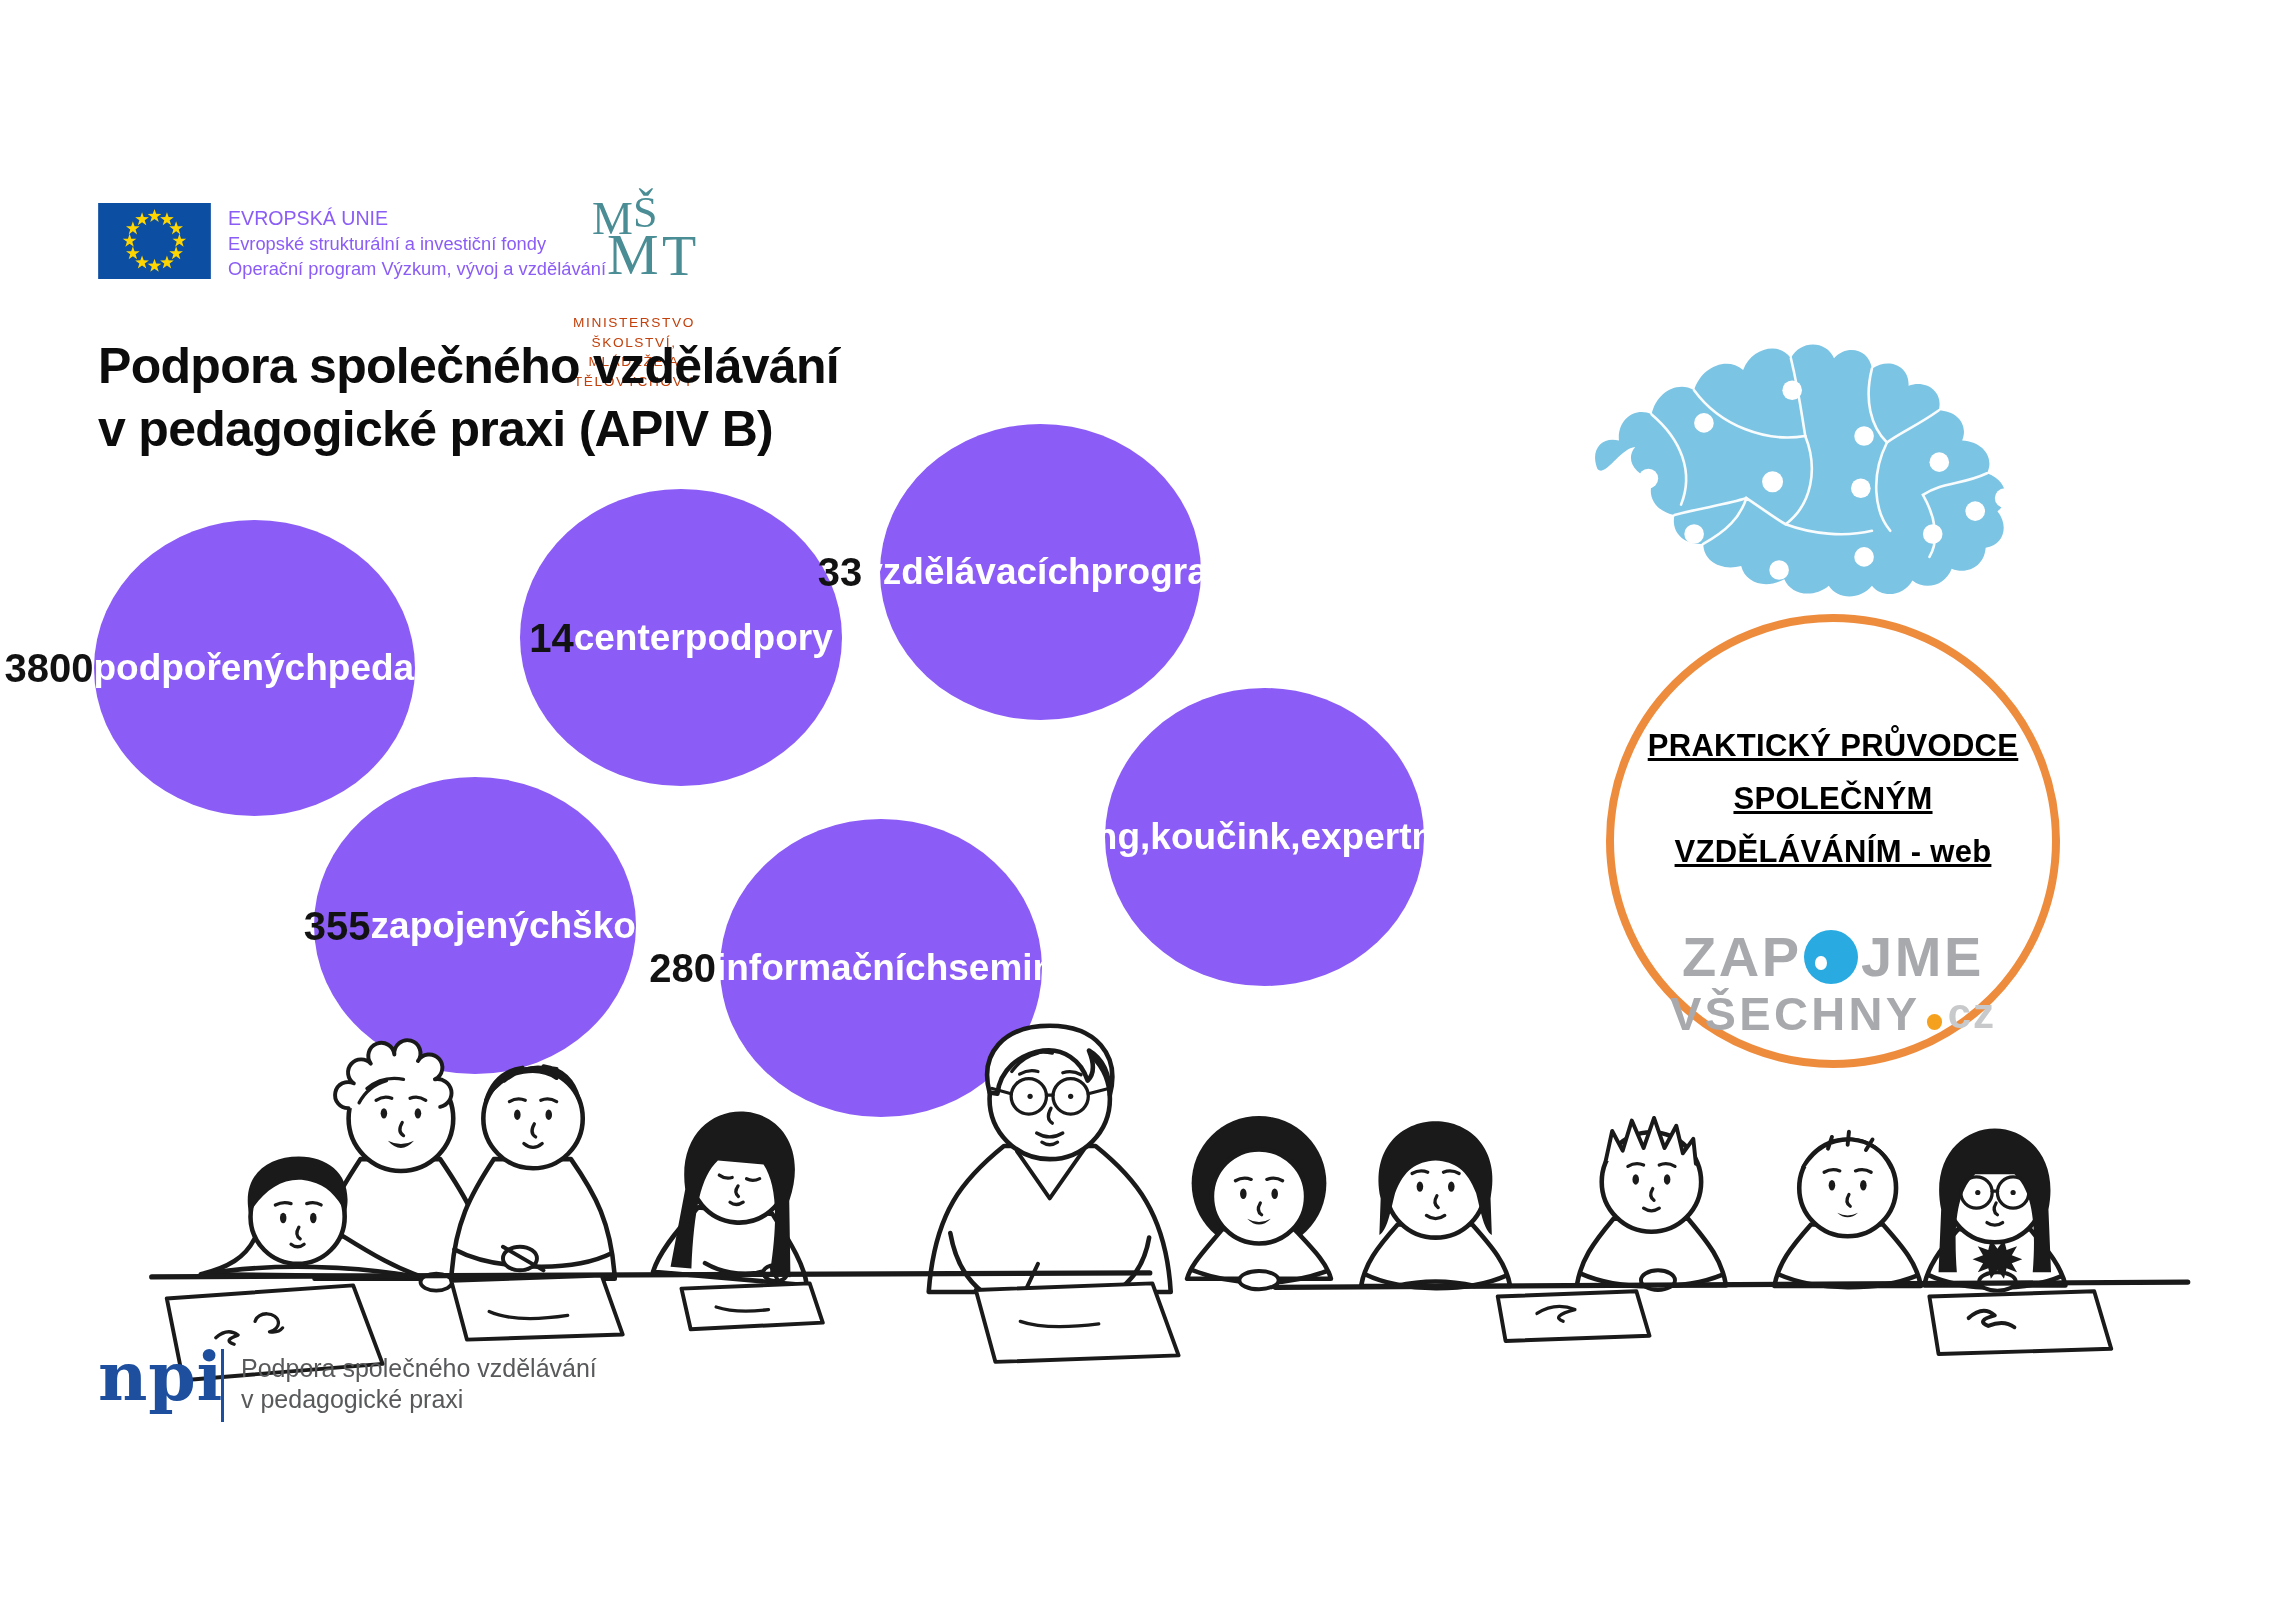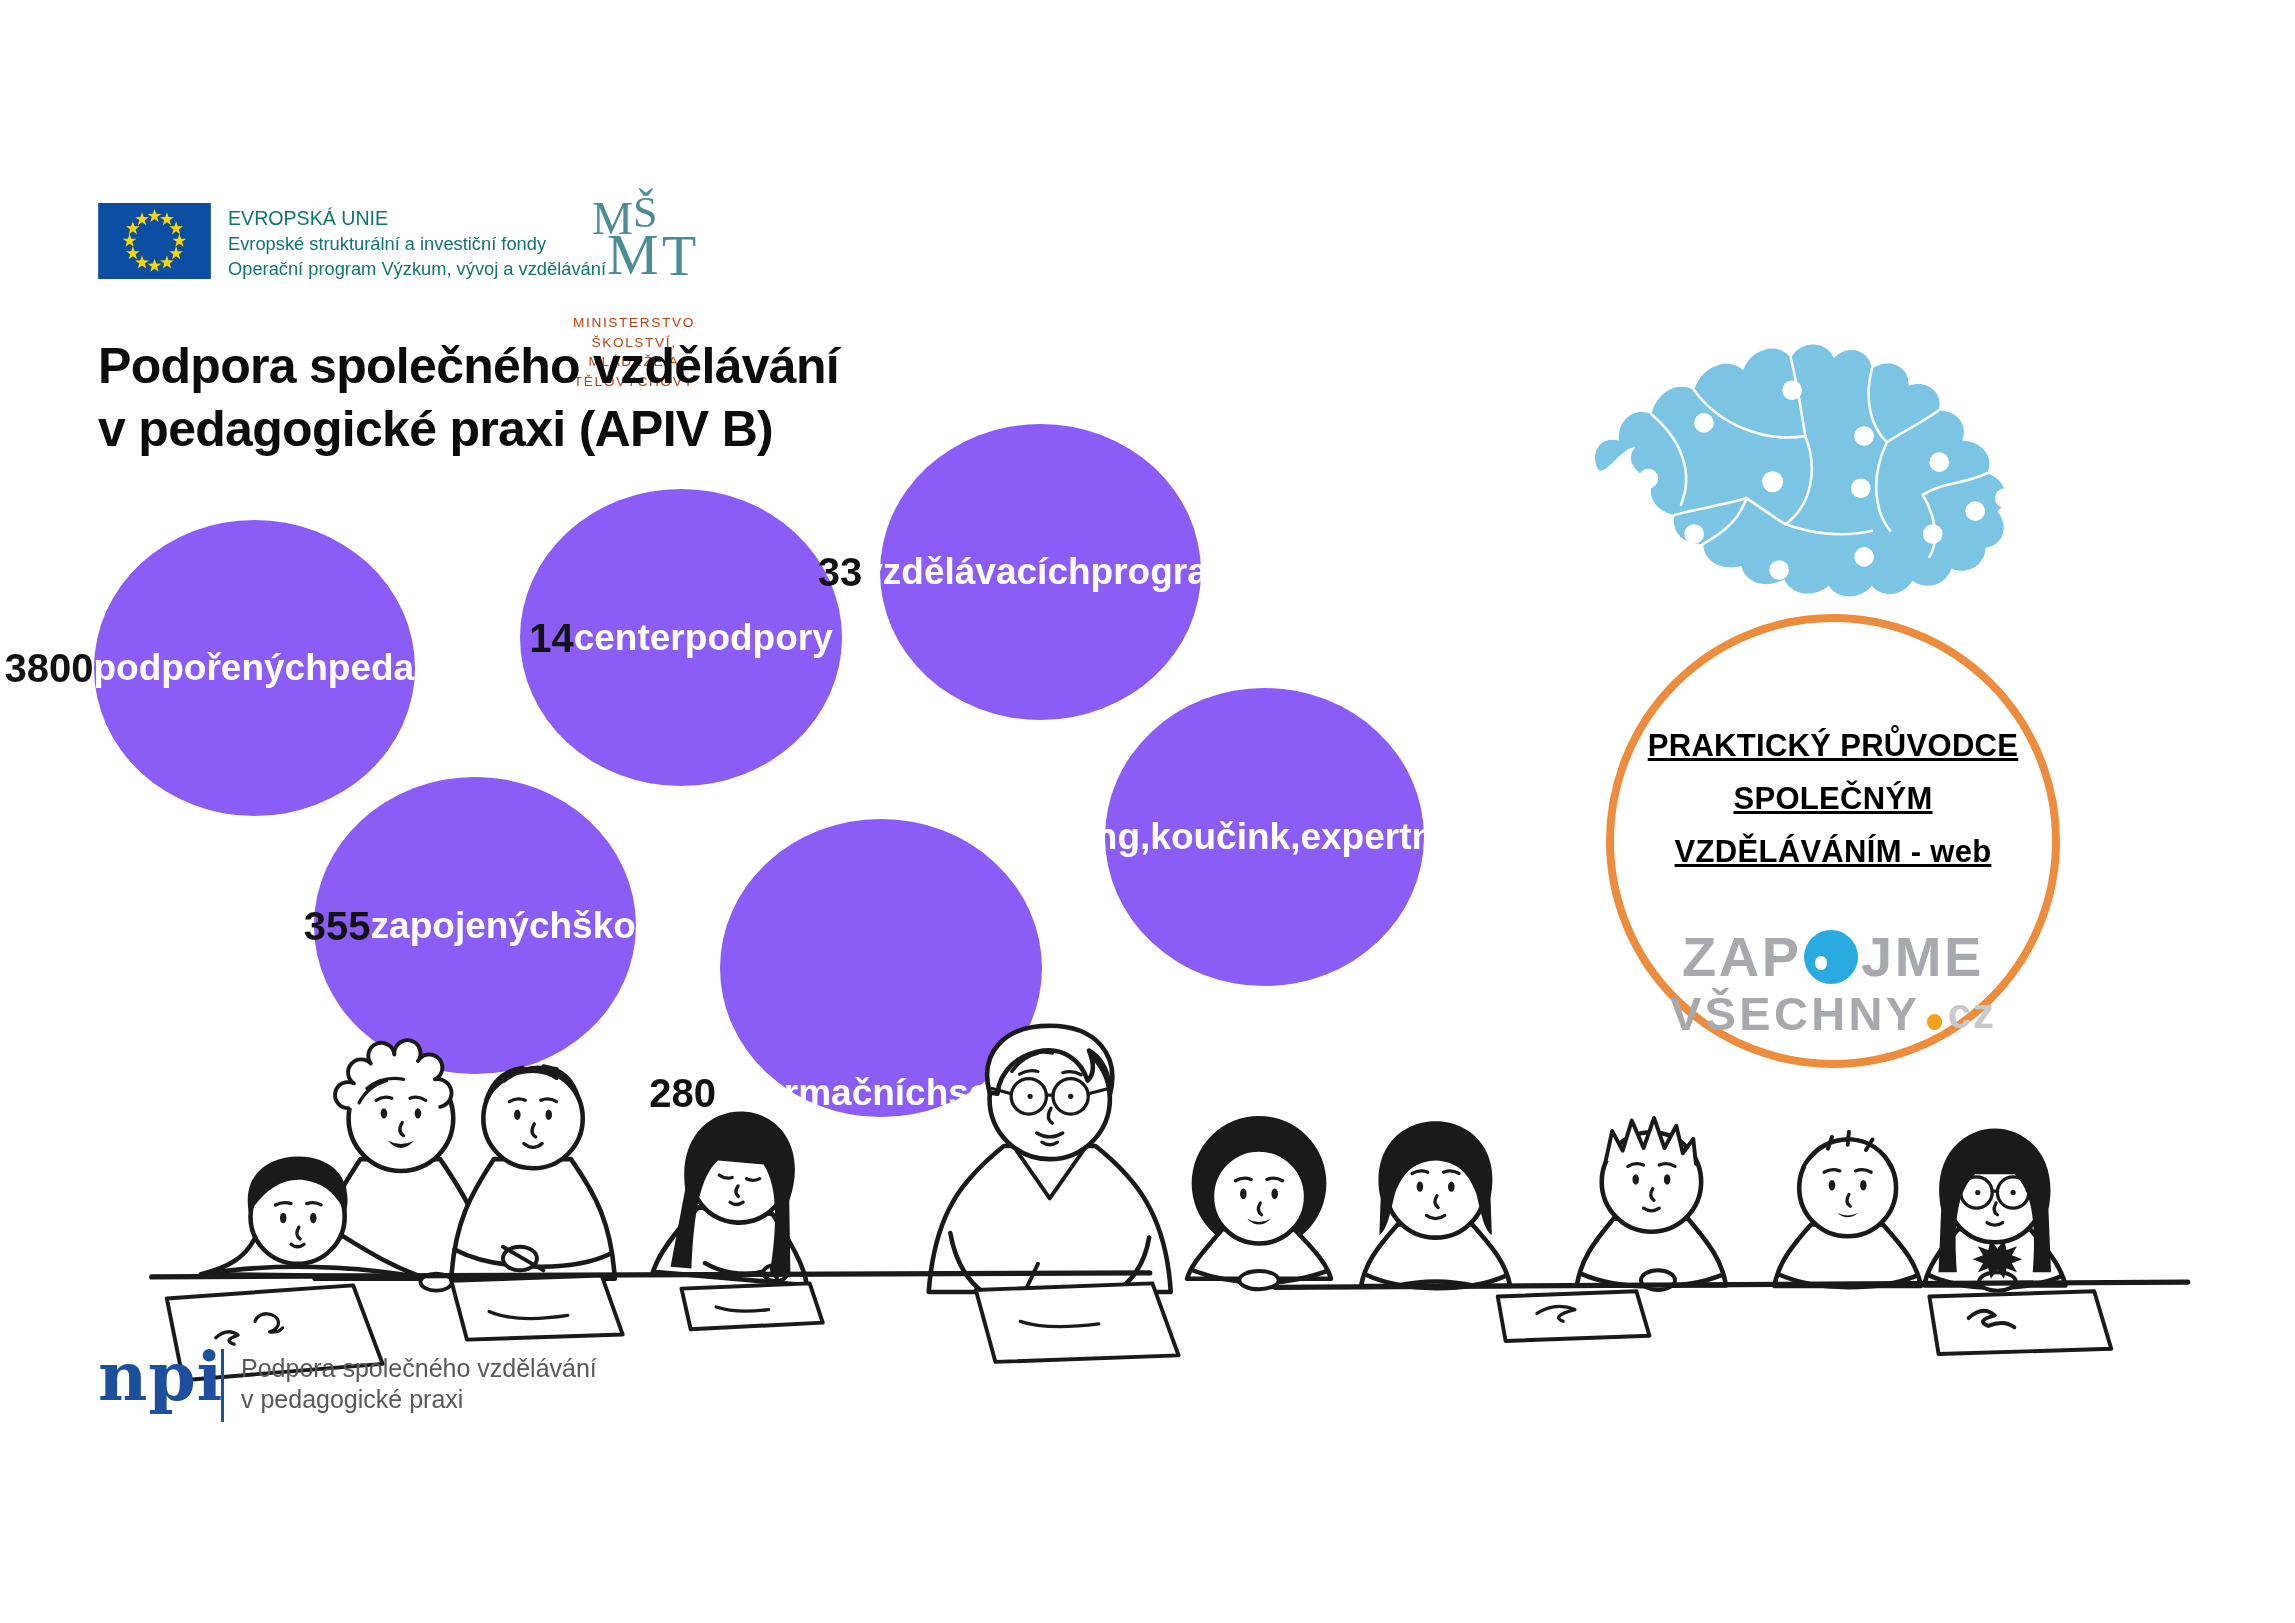--- a/index.html
+++ b/index.html
@@ -3,21 +3,21 @@
 <meta charset="utf-8">
 <style>
   html,body{margin:0;padding:0;background:#888;}
   .page{
     position:relative;width:2295px;height:1623px;background:#ffffff;overflow:hidden;
     font-family:"Liberation Sans",sans-serif;
   }
   .abs{position:absolute;}
 
   
-  .eu-text{left:228px;top:206px;font-size:18.3px;line-height:25px;color:#0f766e;}
+  .eu-text{left:228px;top:206px;font-size:18.3px;line-height:25px;color:#8b5cf6;}
   .eu-text .l1{font-size:19.6px;}
   .msmt-letter{color:#4A8D95;font-family:"Liberation Serif","DejaVu Serif",serif;line-height:1;}
   .msmt-cap{color:#c2410c;font-size:13.7px;letter-spacing:1.6px;text-align:center;line-height:19.6px;margin-top:7px;}
 
   
   .title{left:98px;top:335px;font-size:50px;font-weight:700;color:#0c0c0c;line-height:63px;letter-spacing:-0.7px;}
 
   
   .bubble{
     border-radius:50%;background:#8b5cf6;
@@ -119,21 +119,21 @@
     <div class="bubble-line">expertní</div>
     <div class="bubble-line">skužby</div>
   </div>
 
   <div class="abs bubble" style="left:314px;top:777px;width:322px;height:297px;">
     <div class="bubble-num">355</div>
     <div class="bubble-line">zapojených</div>
     <div class="bubble-line">škol</div>
   </div>
 
-  <div class="abs bubble" style="left:720px;top:819px;width:322px;height:298px;align-items:flex-end;">
+  <div class="abs bubble" style="left:720px;top:819px;width:322px;height:298px;">
     <div class="bubble-num">280</div>
     <div class="bubble-line">informačních</div>
     <div class="bubble-line">seminářů</div>
   </div>
 
   <svg class="abs" style="left:1583px;top:315px;" width="487" height="291" viewBox="0 0 745 445">
     <path fill="#7CC4E4" d="
       M22,235 C10,205 30,185 55,192 C52,160 80,140 105,152 C112,118 145,100 170,115
       C180,80 220,62 245,84 C258,50 300,40 318,66 C332,38 372,38 384,66
       C404,44 438,52 442,82 C468,64 500,78 498,108 C528,98 552,120 544,146

